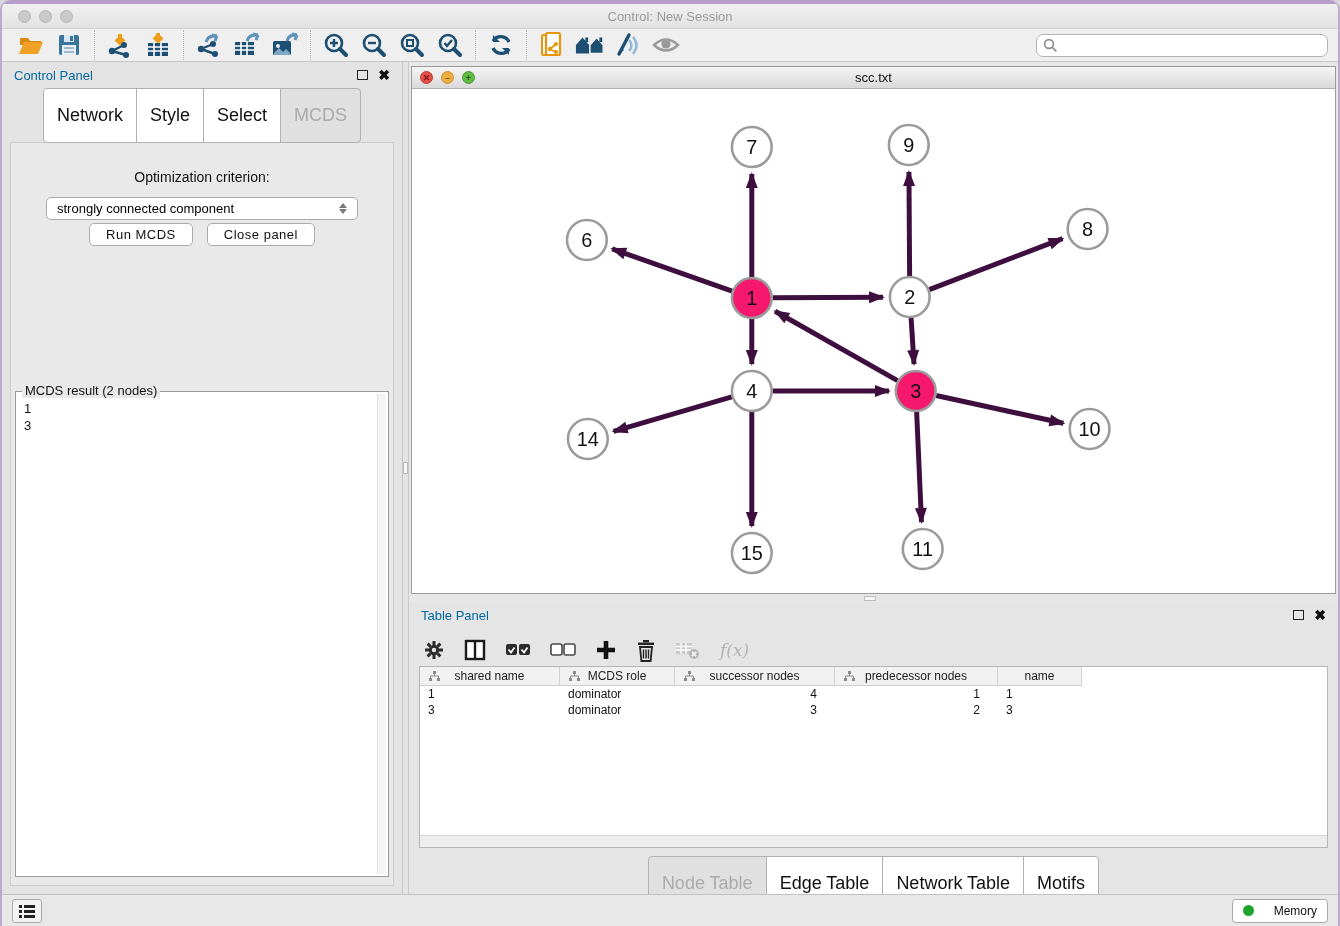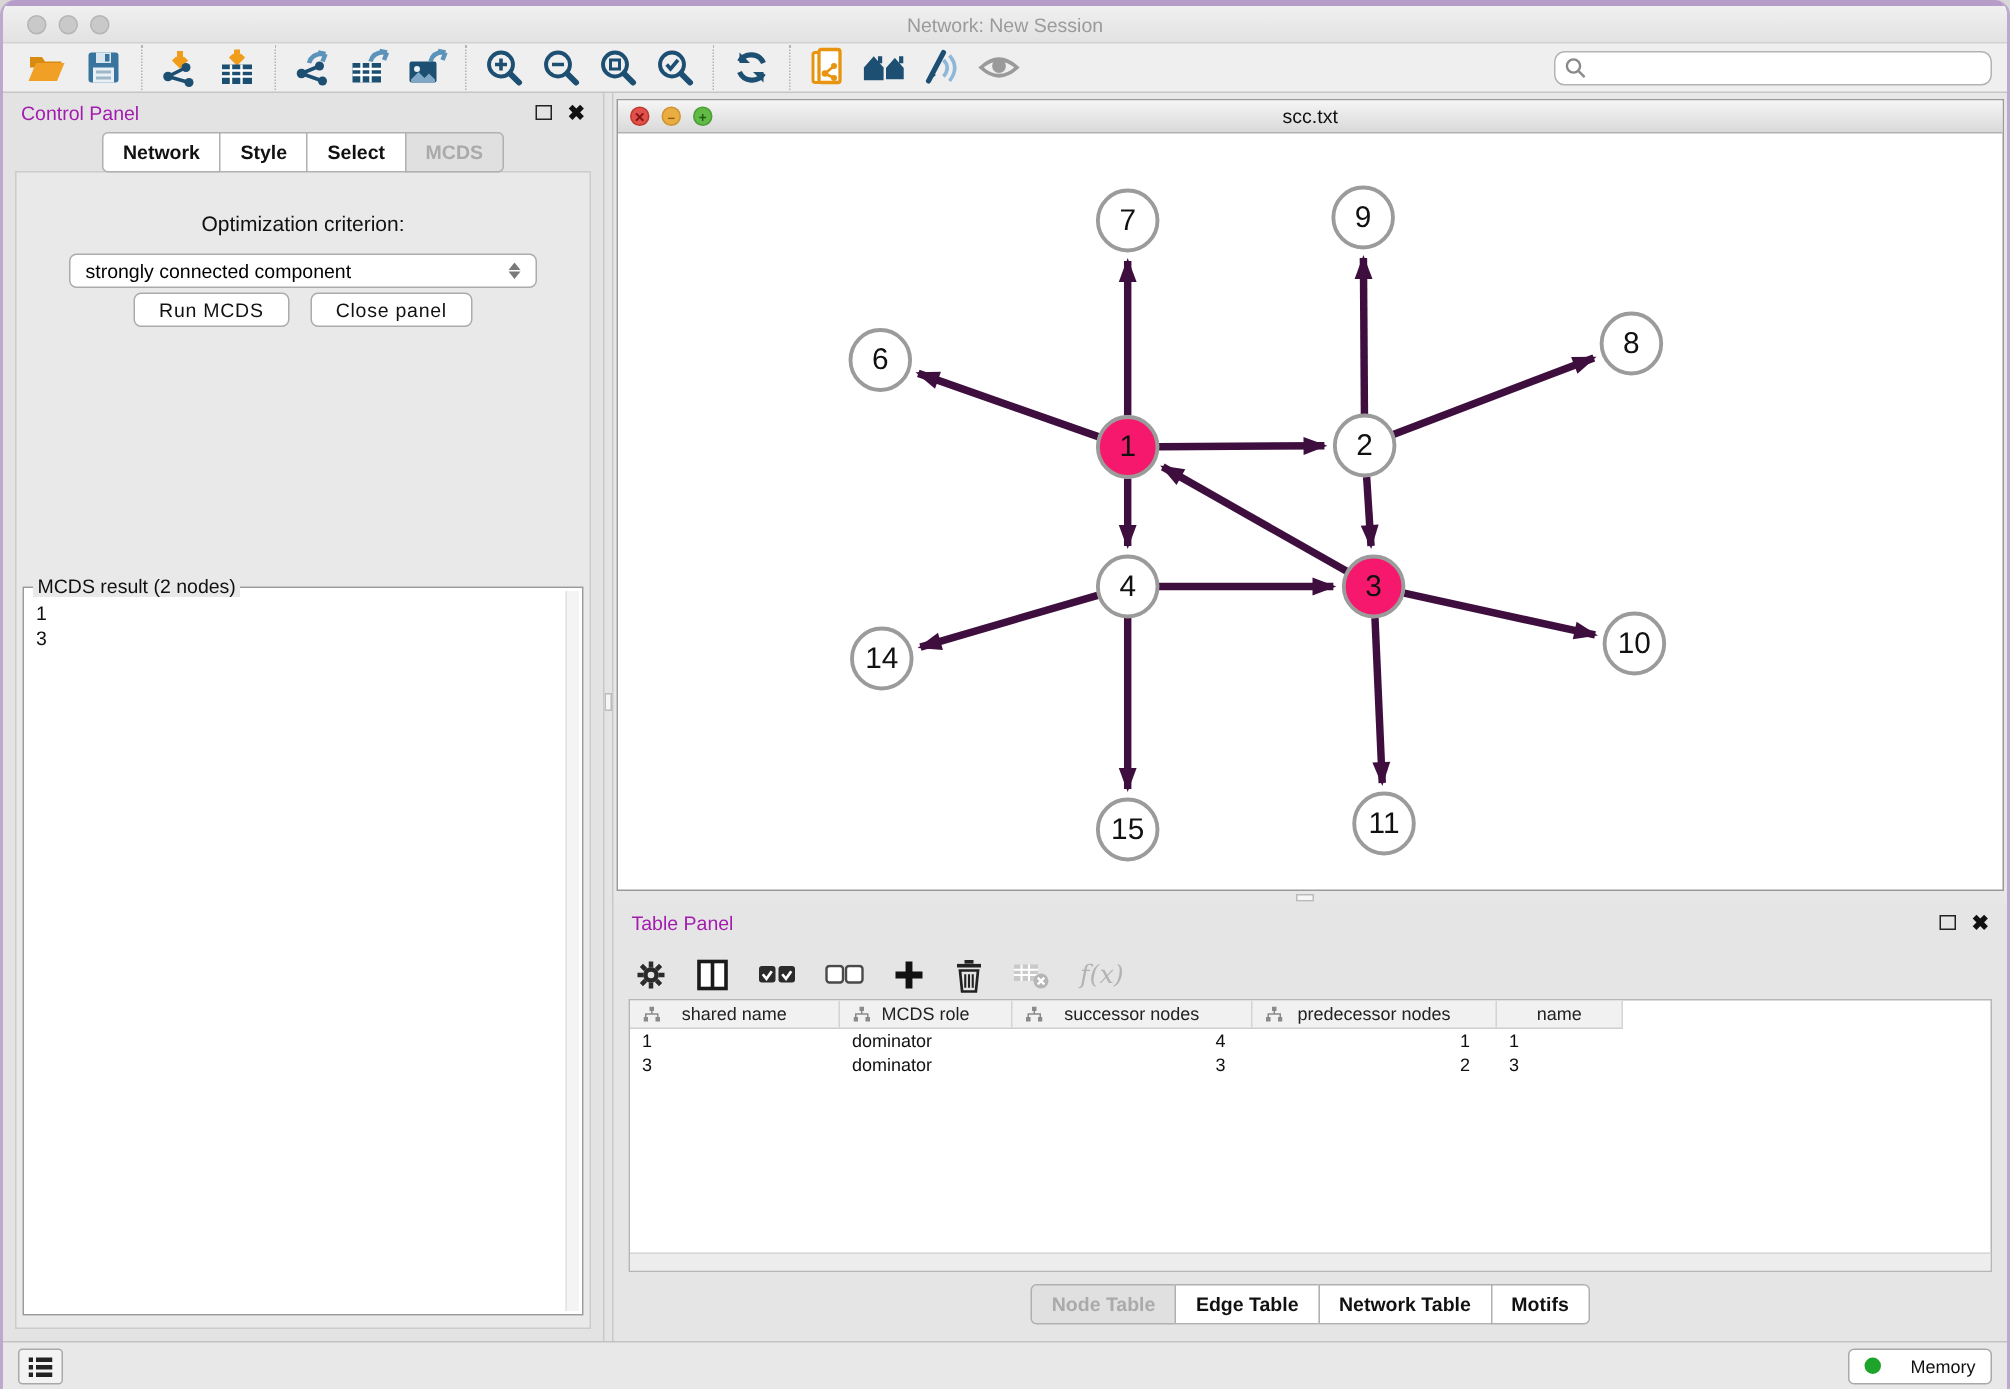--- a/index.html
+++ b/index.html
@@ -21,26 +21,26 @@
   .search-wrap input { border:none; outline:none; flex:1; font-size:12px; margin-left:4px; background:transparent; }
 
   
   .main { flex:1; display:flex; min-height:0; }
   .vsplitter { width:7px; background:#e4e4e4; border-left:1px solid #c9c9c9; border-right:1px solid #c9c9c9; position:relative; flex:none; }
   .vgrip { position:absolute; top:400px; left:0; width:5px; height:12px; background:#f6f6f6; border:1px solid #bbb; }
 
   
   .control-panel { width:400px; background:#e3e3e3; display:flex; flex-direction:column; flex:none; }
   .panel-header { height:26px; display:flex; align-items:center; padding:0 12px; flex:none; }
-  .panel-title { font-size:13px; color:#a21caf; }
+  .panel-title { font-size:13px; color:#0369a1; }
   .panel-hbtns { margin-left:auto; display:flex; gap:10px; align-items:center; }
   .float-glyph { width:11px; height:10px; border:1.5px solid #222; display:inline-block; }
   .close-glyph { font-size:14px; font-weight:bold; color:#111; line-height:10px; }
   .cp-tabs { display:flex; justify-content:center; flex:none; position:relative; z-index:2; }
-  .tab { font-size:13px; padding:5px 13px; background:#fff; border:1px solid #b0b0b0; margin-left:-1px; color:#111;font-weight:bold; }
+  .tab { font-size:18px; padding:16px 13px; background:#fff; border:1px solid #b0b0b0; margin-left:-1px; color:#111; }
   .tab:first-child { border-radius:4px 0 0 4px; margin-left:0; }
   .tab:last-child { border-radius:0 4px 4px 0; }
   .tab.active { background:#e0e0e0; color:#aaa; }
   .cp-body { flex:1; margin:-1px 8px 8px 8px; background:#e9e9e9; border:1px solid #ccc; display:flex; flex-direction:column; padding-top:14px; }
   .opt-label { text-align:center; font-size:14px; color:#111; margin-top:12px; }
   .dropdown { margin:12px auto 0; width:312px; height:23px; background:#fff; border:1px solid #ababab; border-radius:5px; display:flex; align-items:center; font-size:13px; padding:0 10px; }
   .dd-arrows { margin-left:auto; display:flex; flex-direction:column; align-items:center; gap:1px; }
   .dd-arrows span { width:0; height:0; border-left:4px solid transparent; border-right:4px solid transparent; }
   .dd-up { border-bottom:5px solid #7a7a7a; }
   .dd-down { border-top:5px solid #7a7a7a; }
@@ -95,21 +95,21 @@
 
 <div class="app">
   <div class="chrome-top"></div>
 
   <div class="titlebar">
     <div class="lights">
       <div class="light"></div>
       <div class="light"></div>
       <div class="light"></div>
     </div>
-    <div class="win-title">Network: New Session</div>
+    <div class="win-title">Control: New Session</div>
   </div>
 
   <div class="toolbar">
     <div class="tbtn">
       <svg width="26" height="24" viewBox="0 0 26 24">
         <path d="M2 5 h8 l2 3 h11 v4 H2 z" fill="#d98a10"></path>
         <path d="M1 21 L6 9 H25 L20 21 Z" fill="#f0a125"></path>
       </svg>
     </div>
     <div class="tbtn">

